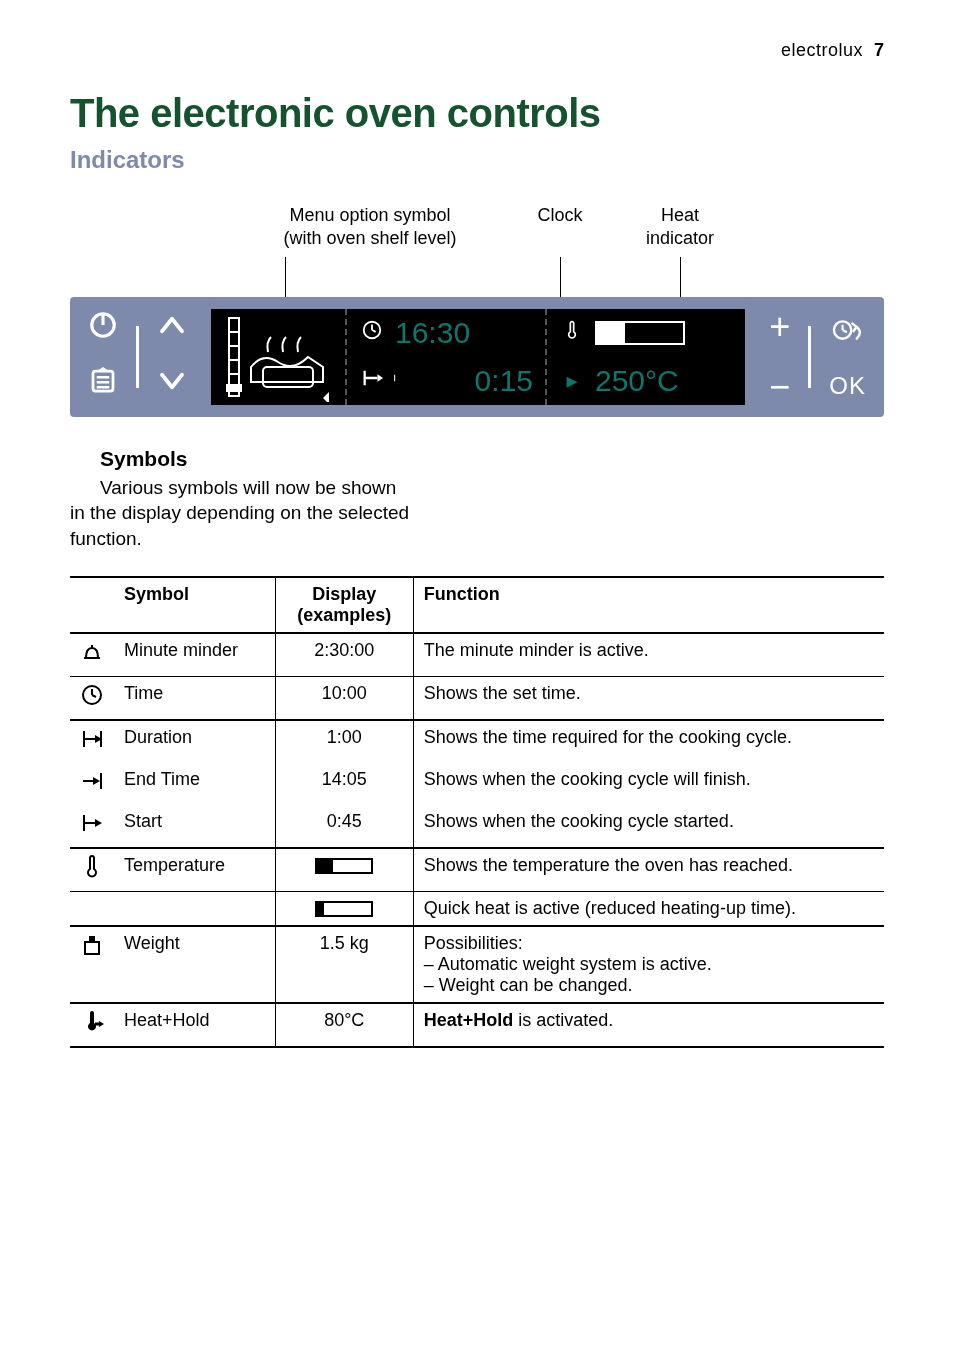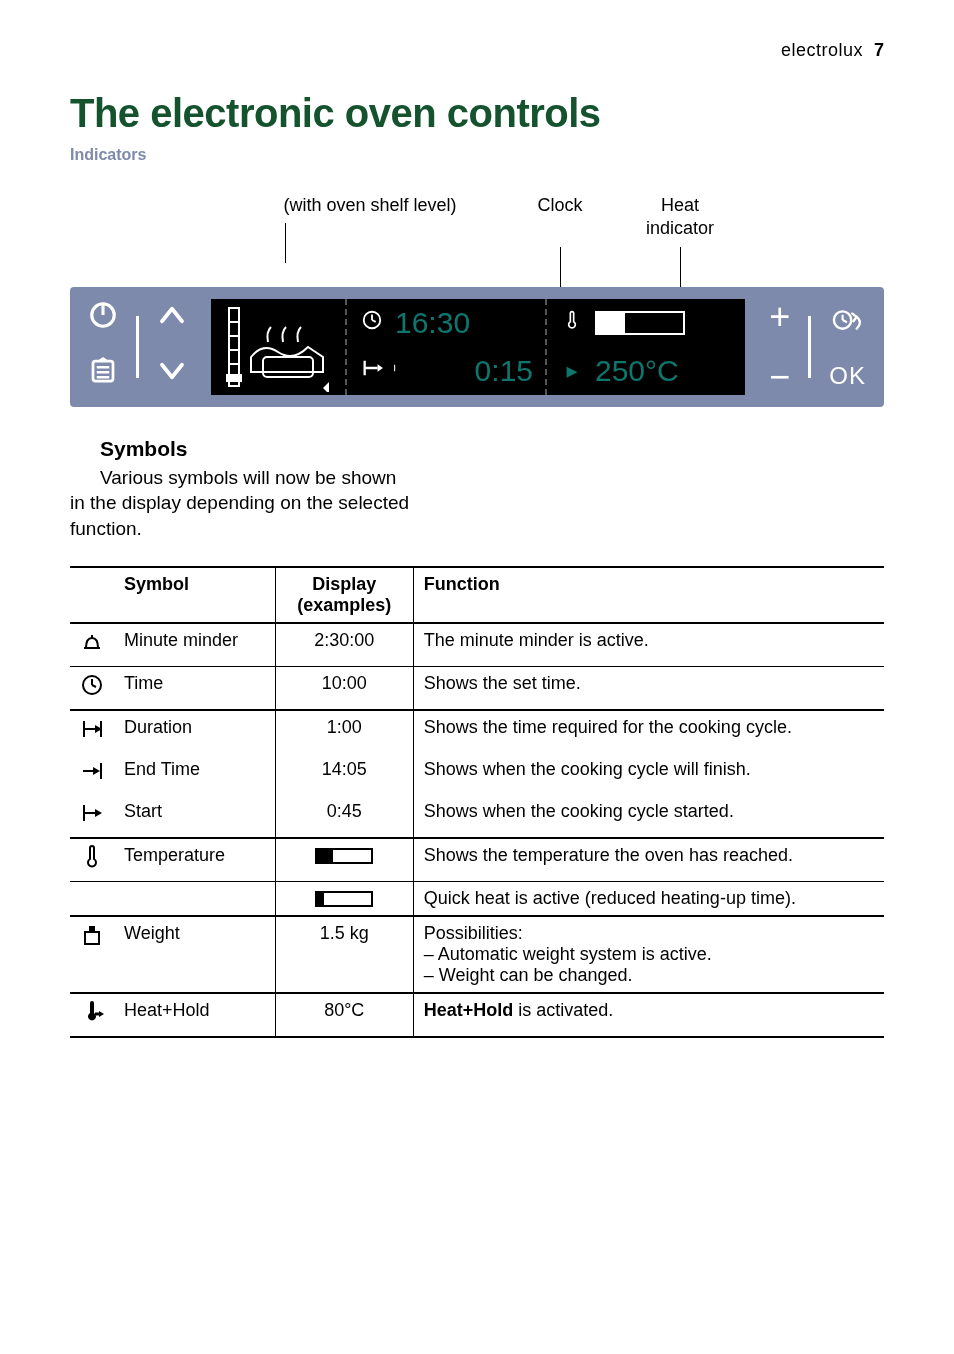--- a/index.html
+++ b/index.html
@@ -21,21 +21,21 @@
   .page-header .pno { font-weight: 700; margin-left: 6px; }
   h1 {
     color: #14532d;
     font-size: 40px;
     font-weight: 700;
     margin: 0 0 10px 0;
     letter-spacing: -0.5px;
   }
   h2 {
     color: #7e8aab;
-    font-size: 16px;
+    font-size: 24px;
     font-weight: 700;
     margin: 0 0 30px 0;
   }
 
   .diagram-wrap { margin-bottom: 30px; }
   .annot-row { display:flex; }
   .annot {
     text-align:center;
     font-size:18px;
     line-height:1.3;
@@ -160,20 +160,21 @@
 </div>
 
 <h1>The electronic oven controls</h1>
 <h2>Indicators</h2>
 
 <div class="diagram-wrap">
 
   <div class="annot-row">
     <div style="flex:0 0 170px"></div>
     <div class="annot" style="flex:0 0 260px">
+      <div>Menu option symbol</div>
       <div>(with oven shelf level)</div>
       <div class="lead" style="margin-left:45px"></div>
     </div>
     <div class="annot" style="flex:0 0 120px">
       <div>Clock</div>
       <div>&nbsp;</div>
       <div class="lead"></div>
     </div>
     <div class="annot" style="flex:0 0 120px">
       <div>Heat</div>

